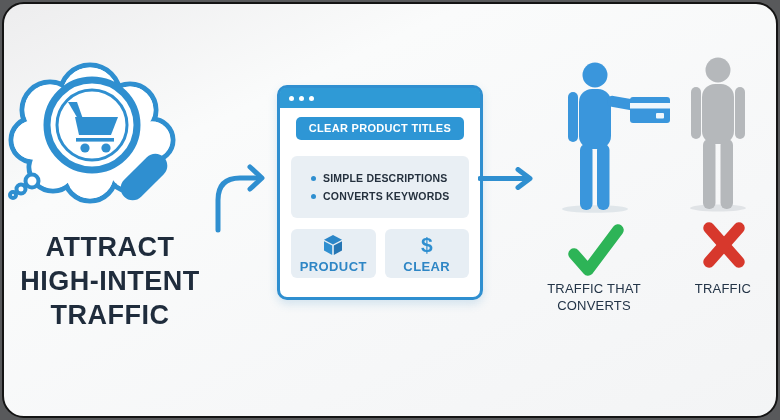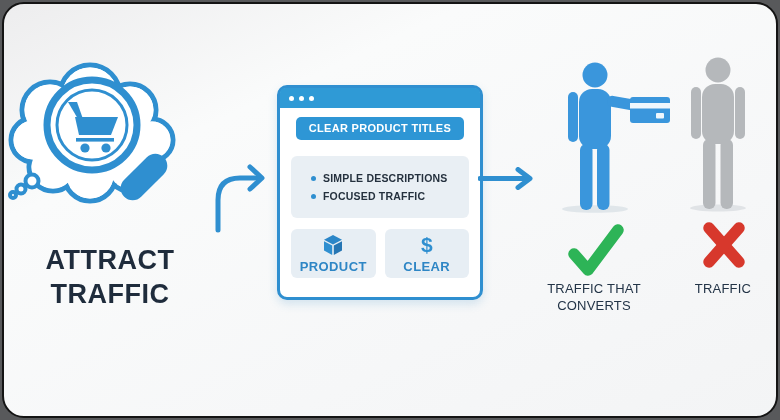--- a/index.html
+++ b/index.html
@@ -10,21 +10,21 @@
   }
   .card{
     position:absolute;top:2px;left:2px;right:2px;bottom:2px;
     border-radius:22px;border:2px solid #141414;box-sizing:border-box;
     background:linear-gradient(155deg,#ededee 0%,#fafbfb 28%,#f6f7f8 70%,#f3f4f5 100%);
   }
   .abs{position:absolute;}
 
   
   .headline{
-    left:6px;top:243px;width:208px;text-align:center;
+    left:6px;top:230px;width:208px;text-align:center;
     font-size:27px;font-weight:800;line-height:34px;
     color:#1f2c3c;letter-spacing:.5px;
   }
 
   
   .browser{
     left:277px;top:85px;width:206px;height:215px;box-sizing:border-box;
     background:#ffffff;border:3px solid #2f8fd0;border-radius:10px;
     box-shadow:0 4px 10px rgba(46,134,193,.18);
   }
@@ -104,20 +104,21 @@
     <path d="M63,47 h9 l6,17 h-5 z"></path>
     <polygon points="70,62 113,62 106,80 74,80"></polygon>
     <rect x="71" y="83" width="38" height="3.6"></rect>
     <circle cx="80" cy="93" r="4.6"></circle>
       <circle cx="101" cy="93" r="4.6"></circle>
   </g>
 </svg>
 
 <div class="abs headline">
   <div>ATTRACT</div>
+  <div>HIGH-INTENT</div>
   <div>TRAFFIC</div>
 </div>
 
 <svg class="abs" style="left:203px;top:160px;" width="72" height="76" viewBox="0 0 72 76">
   <path d="M15,70 L15,40 Q15,18 37,18 L56,18" fill="none" stroke="#2f8fd0" stroke-width="5" stroke-linecap="round"></path>
   <path d="M47,7 L59,18 L47,29" fill="none" stroke="#2f8fd0" stroke-width="5" stroke-linecap="round" stroke-linejoin="round"></path>
 </svg>
 
 <div class="abs browser">
   <div class="titlebar">
@@ -126,21 +127,21 @@
     <div class="dot"></div>
   </div>
   <div class="banner">CLEAR PRODUCT TITLES</div>
   <div class="listbox">
     <div class="bullet-line">
       <span class="bullet-dot"></span>
       <span class="bullet-text">SIMPLE DESCRIPTIONS</span>
     </div>
     <div class="bullet-line">
       <span class="bullet-dot"></span>
-      <span class="bullet-text">FOCUSED TRAFFIC</span>
+      <span class="bullet-text">CONVERTS KEYWORDS</span>
     </div>
   </div>
   <div class="features">
     <div class="feature">
       <span class="icon">
         <svg width="22" height="22" viewBox="0 0 22 22">
           <polygon points="11,1 20,5.8 11,10.6 2,5.8" fill="#2b86c8"></polygon>
           <polygon points="2,7.2 10.2,11.6 10.2,21 2,16.4" fill="#2f8fd0"></polygon>
           <polygon points="20,7.2 11.8,11.6 11.8,21 20,16.4" fill="#2676b4"></polygon>
         </svg>

